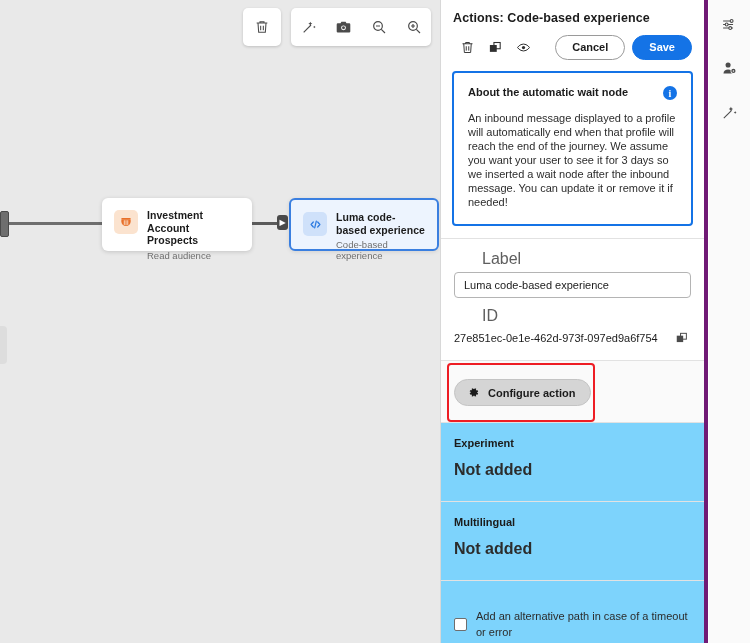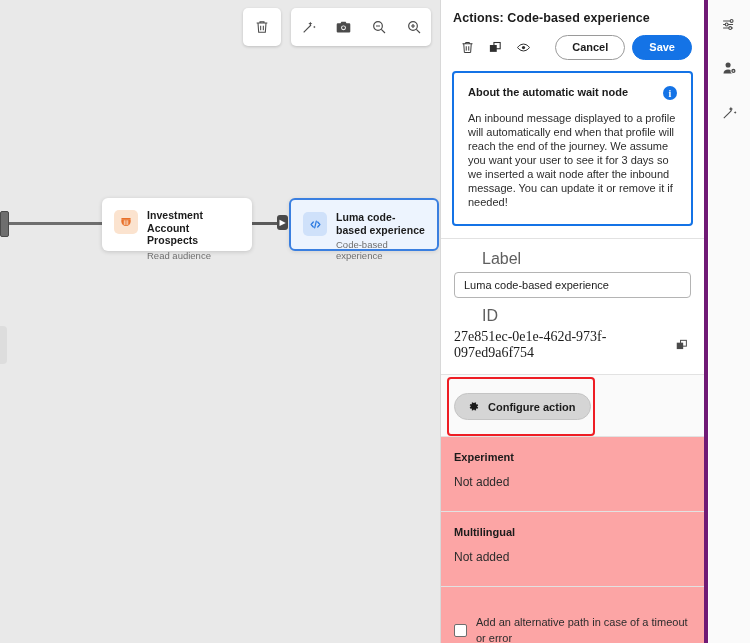--- a/index.html
+++ b/index.html
@@ -146,31 +146,31 @@
   .info-i {
     width: 14px; height: 14px; border-radius: 50%;
     background: #1473e6; color: #fff;
     font-size: 10px; font-weight: bold; font-family: "Liberation Serif", serif;
     display: flex; align-items: center; justify-content: center;
     flex: 0 0 14px;
   }
   .info-body { font-size: 11px; color: #2c2c2c; line-height: 14px; }
 
   
-  .sec { padding: 11px 13px 13px 13px; border-top: 1px solid #e2e2e2; background: #fca5a5; }
+  .sec { padding: 11px 13px 13px 13px; border-top: 1px solid #e2e2e2; background: #7dd3fc; }
   .sec.white { background: #ffffff; border-top: 1px solid #e2e2e2; }
   .field-label { font-size: 16px; color: #5e5e5e; margin-bottom: 4px; padding-left: 28px; }
   .text-input {
     width: 100%; height: 26px;
     border: 1px solid #b4b4b4; border-radius: 4px;
     background: #ffffff; font-size: 11px; color: #1b1b1b;
     padding: 0 9px; font-family: "Liberation Sans", sans-serif;
   }
   .id-row { display: flex; align-items: center; justify-content: space-between; margin-top: 2px; }
-  .id-value { font-size: 14px; color: #1b1b1b; font-family: Liberation Serif, serif; }
+  .id-value { font-size: 11px; color: #1b1b1b; }
   .copy-btn {
     width: 18px; height: 18px; display: flex; align-items: center;
     justify-content: center; cursor: pointer; color: #4b4b4b;
   }
 
   
   .config-sec {
     position: relative; background: #fafafa;
     border-top: 1px solid #e2e2e2;
     padding: 18px 13px 18px 13px; height: 62px;
@@ -185,21 +185,21 @@
     position: relative;
     display: inline-flex; align-items: center;
     height: 27px; padding: 0 15px 0 12px;
     background: #d5d5d5; border: 1px solid #c4c4c4;
     border-radius: 14px; cursor: pointer;
     font-size: 11px; font-weight: bold; color: #1b1b1b; text-align: center;
   }
   .config-btn .gear { margin-right: 8px; display: flex; }
 
   .sec-title { font-size: 11px; font-weight: bold; color: #1b1b1b; }
-  .sec-value { font-size: 12px; color: #2c2c2c; margin-top: 12px; }
+  .sec-value { font-size: 16px; color: #2c2c2c; margin-top: 12px; font-weight: bold; }
   .sec-tall { padding: 14px 13px 22px 13px; }
 
   .check-row { display: flex; align-items: center; margin-top: 13px; }
   .checkbox {
     width: 13px; height: 13px; border: 1.6px solid #6e6e6e;
     border-radius: 2px; background: #fff; flex: 0 0 13px;
     margin-right: 9px; margin-top: 1px; cursor: pointer;
   }
   .check-label { font-size: 11px; color: #2c2c2c; line-height: 16px; }
 

